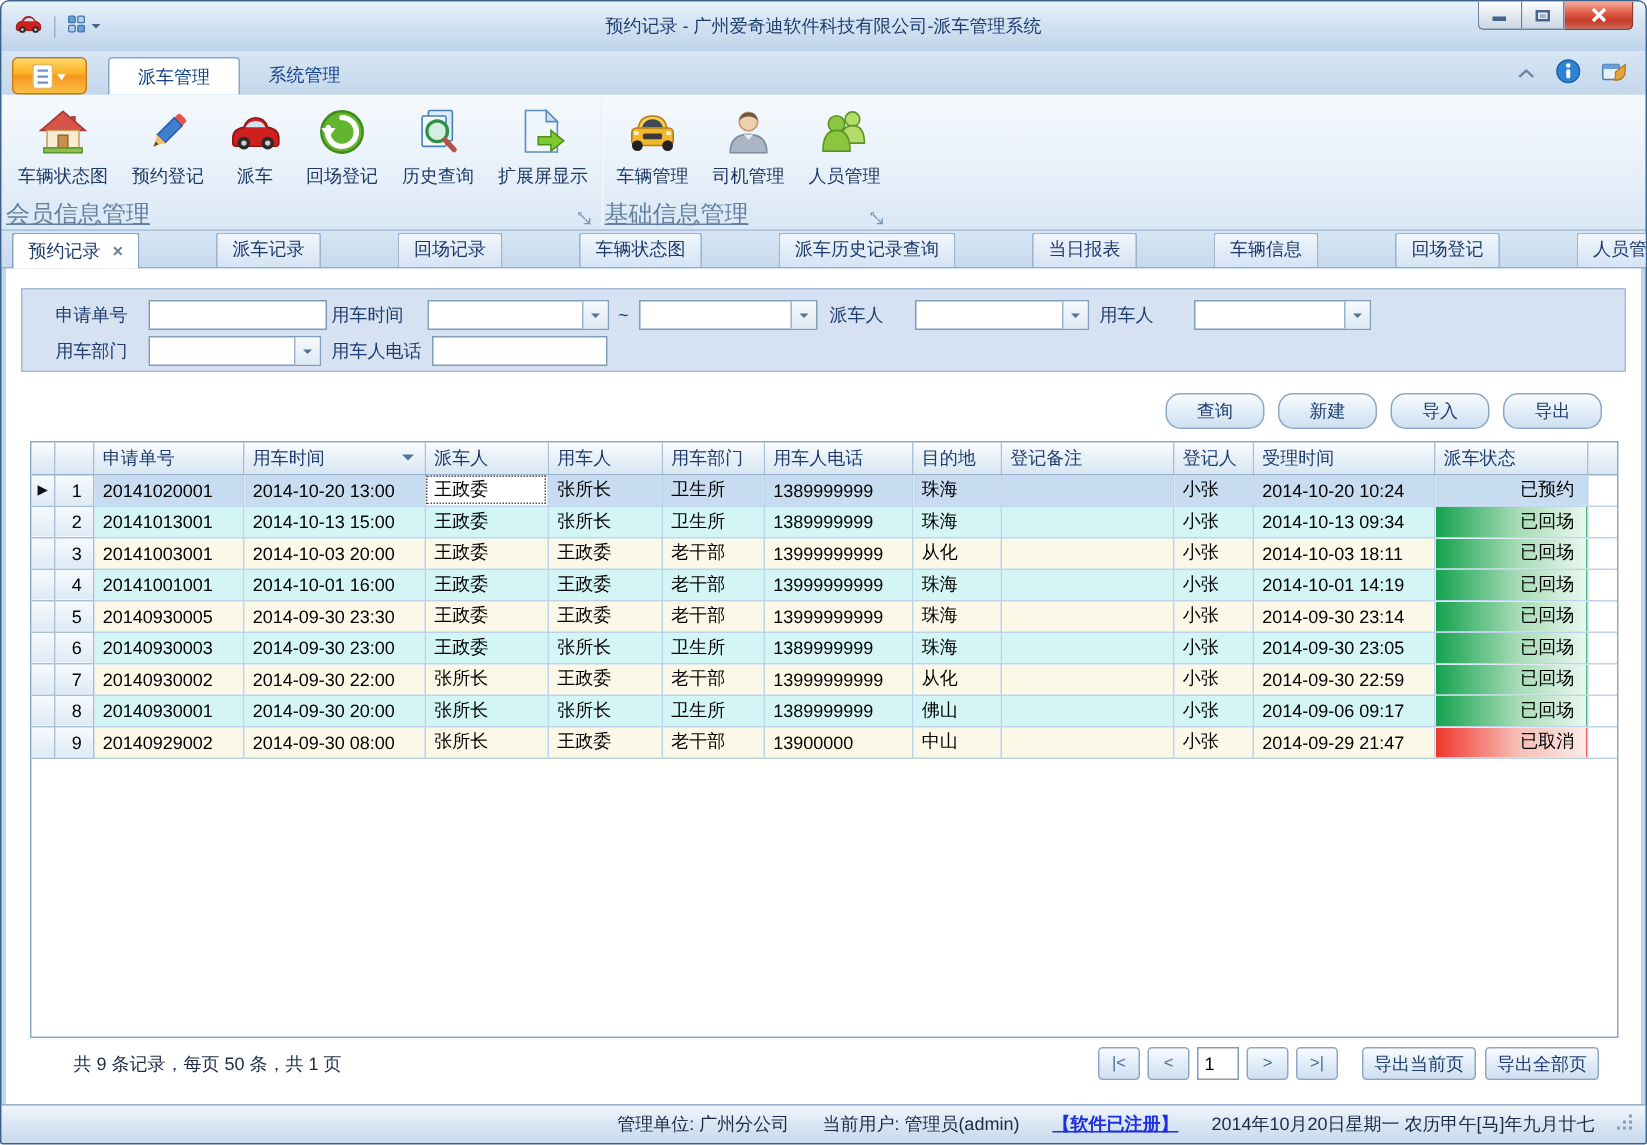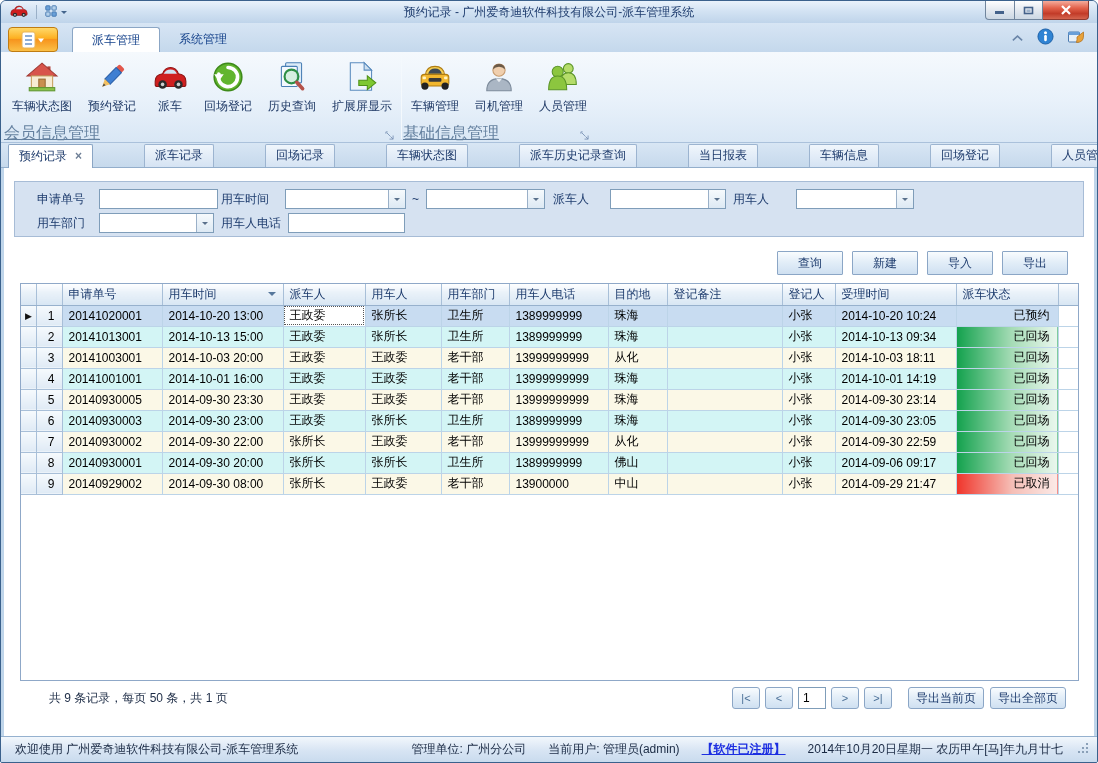--- a/index.html
+++ b/index.html
@@ -1,20 +1,20 @@
 <!DOCTYPE html>
 <html><head>
 <meta charset="utf-8">
 <style>
   * { box-sizing: border-box; margin: 0; padding: 0; }
   html,body { width:1098px; height:763px; overflow:hidden; font-family:"Liberation Sans","DejaVu Sans",sans-serif; font-size:12px; background:#fff; }
   .window { position:absolute; inset:0; border:1px solid #3a618c; border-radius:6px 6px 2px 2px; background:#bfd5ea; display:flex; flex-direction:column; overflow:hidden; }
 
   
-  .titlebar { height:22px; position:relative; display:flex; align-items:center; padding-left:8px;
+  .titlebar { height:33px; position:relative; display:flex; align-items:center; padding-left:8px;
     background:linear-gradient(#e9f2fb,#d3e3f3 45%,#bfd4ea);text-decoration:underline; }
   .tb-title { position:absolute; left:0; right:0; text-align:center; color:#1e3c6e; pointer-events:none; }
   .tb-sep { width:1px; height:14px; background:#9ab0c8; margin:0 7px; }
   .tb-caret { width:0; height:0; border:3px solid transparent; border-top-color:#44658c; margin:3px 0 0 3px; }
   .winbtns { position:absolute; top:0; right:8px; display:flex; }
   .wbtn { height:19px; border:1px solid #70859d; border-top:none; display:flex; align-items:center; justify-content:center; }
   .wbtn.min { width:30px; border-radius:0 0 0 4px; background:linear-gradient(#fefefe,#e6ebf1 45%,#ccd8e4); }
   .wbtn.max { width:28px; border-left:none; background:linear-gradient(#fefefe,#e6ebf1 45%,#ccd8e4); }
   .wbtn.close { width:46px; border-left:none; border-radius:0 0 4px 0; border-color:#8e3a30;
     background:linear-gradient(#f4ac9c,#e2614a 40%,#c23b28 70%,#d4654f); }
@@ -51,21 +51,21 @@
   .searchpanel { position:relative; margin:13px 10px 0 10px; height:56px; background:#d6e2f1; border:1px solid #a7bcd6; }
   .sp-label { position:absolute; color:#1e3c6e; line-height:20px; white-space:nowrap; }
   .sp-input { position:absolute; height:20px; border:1px solid #7f9db9; padding:0 3px; font-size:12px; font-family:inherit; background:#fff; }
   .combo { position:absolute; height:20px; background:#fff; border:1px solid #7f9db9; }
   .cbtn { position:absolute; right:0; top:0; bottom:0; width:17px; background:linear-gradient(#f6fafd,#dde9f4); border-left:1px solid #9ab0c8; display:flex; align-items:center; justify-content:center; }
   .carr { width:0; height:0; border:3.5px solid transparent; border-top-color:#5a718c; margin-top:4px; }
   .r1 { top:7px; } .r2 { top:31px; }
 
   .actionrow { display:flex; justify-content:flex-end; gap:9px; margin:14px 26px 0 0; }
   .btn { width:66px; height:24px; font-size:12px; font-family:inherit; color:#1e3c6e;
-    background:linear-gradient(#f9fcfe,#e3eef8 45%,#cfe0f1); border:1px solid #8ba6c6; border-radius:1px; }
+    background:linear-gradient(#f9fcfe,#e3eef8 45%,#cfe0f1); border:1px solid #8ba6c6; border-radius:10px; }
 
   
   .gridwrap { margin:8px 0 0 16px; width:1059px; height:398px; border:1px solid #8fa8c8; background:#fff; overflow:hidden; }
   table { border-collapse:collapse; table-layout:fixed; width:1057px; font-size:12px; }
   th { height:21px; background:linear-gradient(#fefeff,#eaf2f9 40%,#d8e6f3); border-right:1px solid #a8bfd8; border-bottom:1px solid #97b1cd;
     color:#1e3c6e; font-weight:normal; text-align:left; padding:0 4px 0 6px; position:relative; white-space:nowrap; overflow:hidden; }
   .sortarr { position:absolute; right:7px; top:8px; width:0; height:0; border:4px solid transparent; border-top-color:#56779c; }
   td { height:21px; border-right:1px solid #bcd4e8; border-bottom:1px solid #bcd4e8; padding:0 4px 0 6px; color:#000; white-space:nowrap; overflow:hidden; }
   td.ind, td.num { background:linear-gradient(#f6fafd,#dfeaf5); border-right:1px solid #a8bfd8; border-bottom:1px solid #a8bfd8; }
   td.ind { padding:0 0 0 4px; font-size:9px; color:#111; }
@@ -576,21 +576,20 @@
         <button class="navbtn">&gt;</button>
         <button class="navbtn">&gt;|</button>
         <button class="expbtn gap16">导出当前页</button>
         <button class="expbtn gap6">导出全部页</button>
       </span>
     </div>
 
   </div>
 
   <div class="statusbar">
-    <span class="sb-welcome">欢迎使用 广州爱奇迪软件科技有限公司-派车管理系统</span>
     <span class="sb-spacer"></span>
     <span class="sb-item">管理单位: 广州分公司</span>
     <span class="sb-item">当前用户: 管理员(admin)</span>
     <span class="sb-item sb-license">【软件已注册】</span>
     <span class="sb-item">2014年10月20日星期一 农历甲午[马]年九月廿七</span>
     <span class="grip">
       <svg width="12" height="12" viewBox="0 0 12 12">
           <g fill="#8aa0b8">
             <rect x="9" y="1" width="2" height="2"></rect>
             <rect x="9" y="5" width="2" height="2"></rect>

